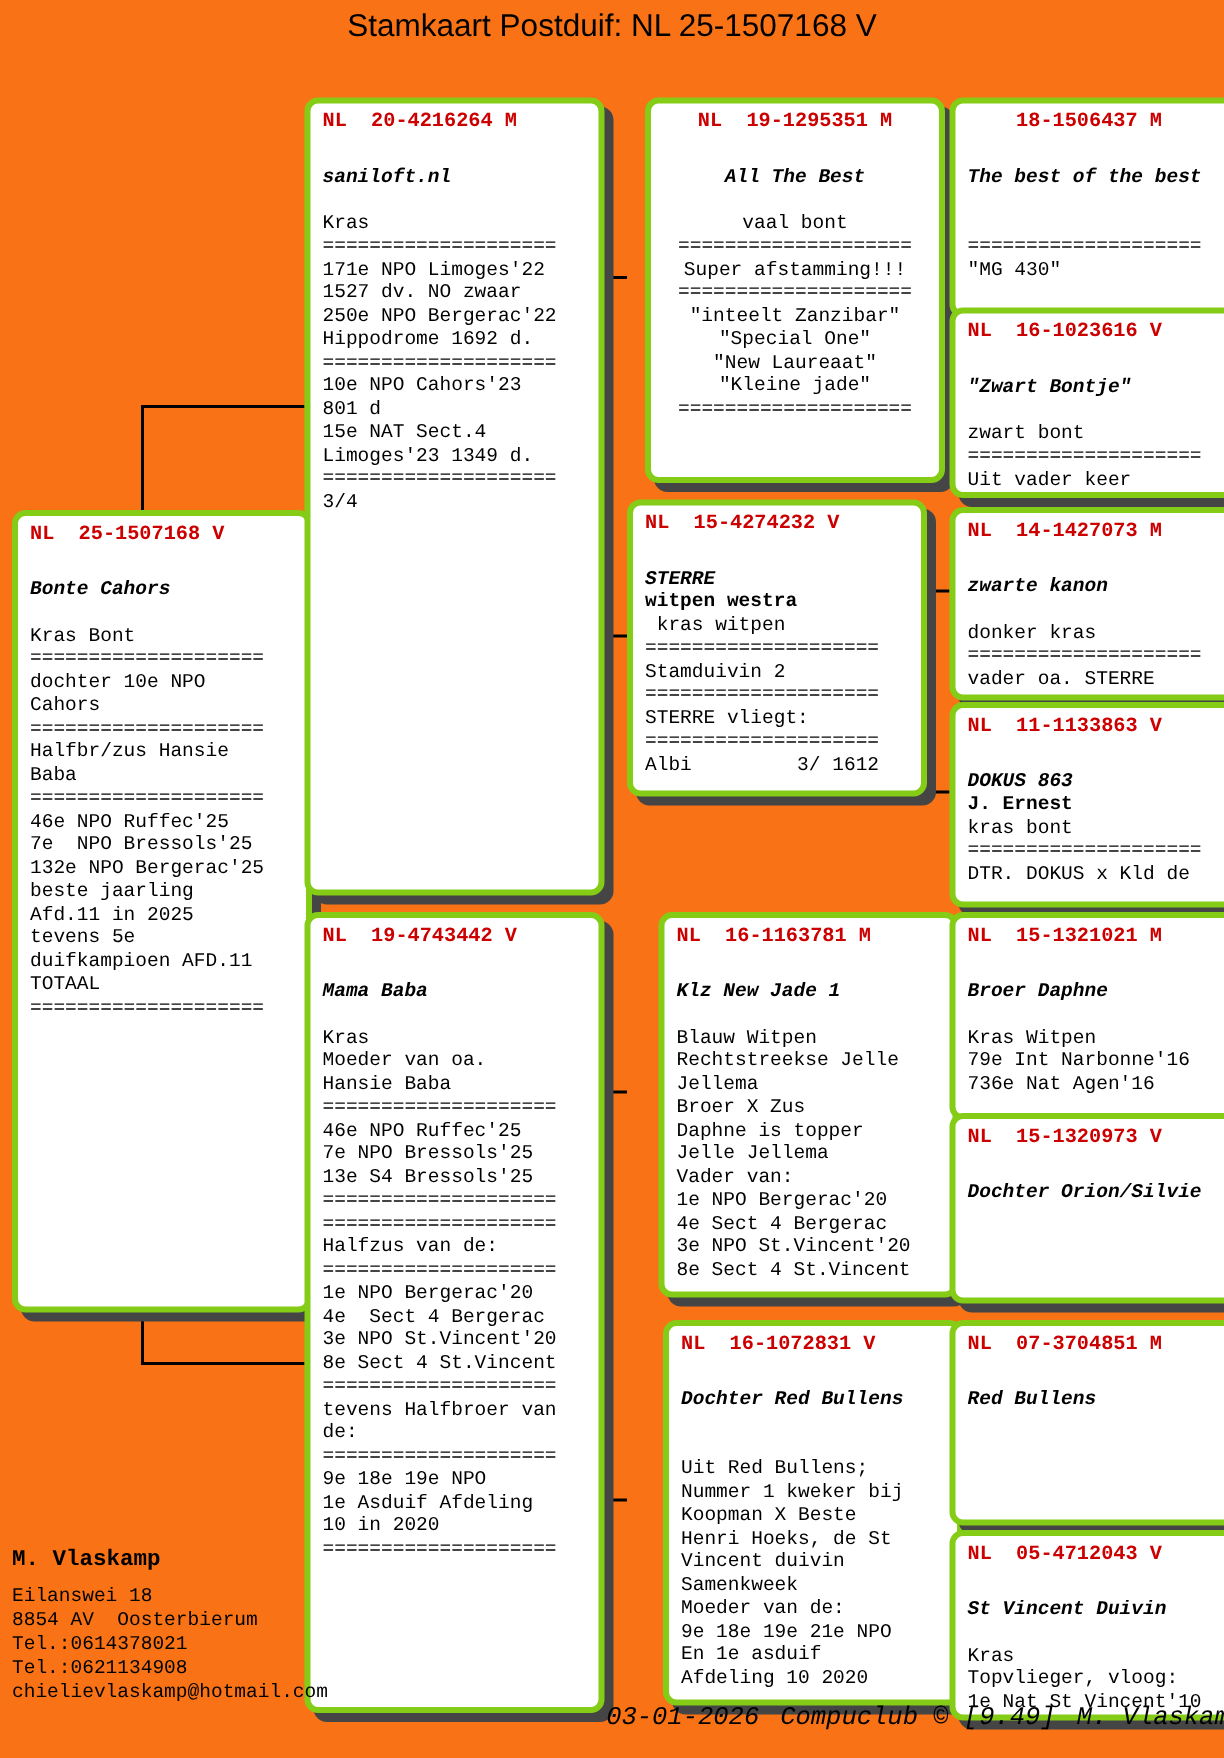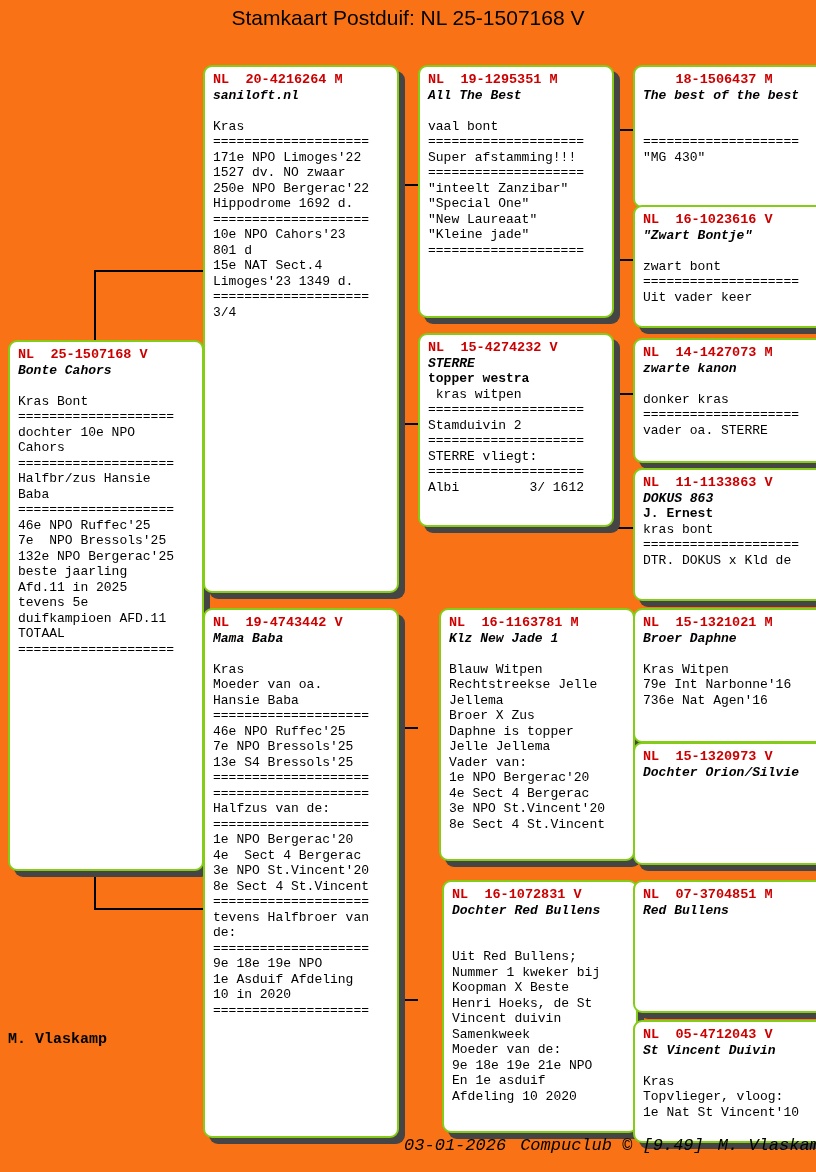--- a/index.html
+++ b/index.html
@@ -5,43 +5,43 @@
   html,body { margin:0; padding:0; background:#ffffff; }
   #canvas {
     position:relative; width:816px; height:1172px; background:#f97316;
     font-family:"Liberation Mono", monospace; overflow:hidden;padding-left:24px;
   }
   .title {
     position:absolute; top:6px; left:0; width:816px; text-align:center;
     font-family:"Liberation Sans", sans-serif; font-size:21px; color:#000;
   }
   .box {
-    position:absolute; background:#ffffff; border:2px solid #84cc16;
+    position:absolute; background:#ffffff; border:4px solid #84cc16;
     border-radius:9px; box-shadow:6px 6px 0 #454545;
     padding:5px 8px 4px 8px; overflow:hidden;
     font-size:13px; line-height:15.5px; color:#000;
   }
   .ring { color:#cc0000; font-weight:bold; white-space:pre; font-size:13.5px; }
-  .pname { font-weight:bold; font-style:italic; white-space:pre; }
+  .pname { font-weight:bold; font-style:italic; white-space:pre;margin-top:20px; }
   .pname2 { font-weight:bold; white-space:pre; }
   .ln { white-space:pre; }
   .hl, .vl { position:absolute; background:#000; }
   .owner { position:absolute; left:8px; top:1030px; color:#000; }
   .owner-name { font-weight:bold; font-size:15px; line-height:20px; margin-bottom:6px; }
   .owner .ln { font-size:13px; line-height:16px; }
   .footer {
     position:absolute; right:10px; top:1136px; font-style:italic;
     font-size:17px; color:#000; white-space:pre;
   }
   .footer span { margin-left:14px; }
   
   #box-subject { left:8px;   top:340px;  width:176px; height:518px; }
   #box-father  { left:203px; top:65px;   width:176px; height:515px; }
   #box-mother  { left:203px; top:608px;  width:176px; height:517px; }
-  #box-gp1     { left:418px; top:65px;   width:176px; height:240px; }
+  #box-gp1     { left:430px; top:65px;   width:176px; height:240px;text-align:center; }
   #box-gp2     { left:418px; top:333px;  width:176px; height:181px; }
   #box-gp3     { left:439px; top:608px;  width:176px; height:240px; }
   #box-gp4     { left:442px; top:880px;  width:176px; height:240px; }
   #box-ggp1    { left:633px; top:65px;   width:173px; height:130px; }
   #box-ggp2    { left:633px; top:205px;  width:173px; height:110px; }
   #box-ggp3    { left:633px; top:338px;  width:173px; height:112px; }
   #box-ggp4    { left:633px; top:468px;  width:173px; height:120px; }
   #box-ggp5    { left:633px; top:608px;  width:173px; height:122px; }
   #box-ggp6    { left:633px; top:742px;  width:173px; height:110px; }
   #box-ggp7    { left:633px; top:880px;  width:173px; height:120px; }
@@ -179,21 +179,21 @@
         <div class="ln">"Special One"</div>
         <div class="ln">"New Laureaat"</div>
         <div class="ln">"Kleine jade"</div>
         <div class="ln">====================</div>
       </div>
   </div>
 
   <div class="box" id="box-gp2">
     <div class="ring">NL  15-4274232 V</div>
     <div class="pname">STERRE</div>
-    <div class="pname2">topper westra</div>
+    <div class="pname2">witpen westra</div>
     <div>
         <div class="ln"> kras witpen</div>
         <div class="ln">====================</div>
         <div class="ln">Stamduivin 2</div>
         <div class="ln">====================</div>
         <div class="ln">STERRE vliegt:</div>
         <div class="ln">====================</div>
         <div class="ln">Albi         3/ 1612</div>
       </div>
   </div>
@@ -307,17 +307,24 @@
     <div>
         <div class="ln">&nbsp;</div>
         <div class="ln">Kras</div>
         <div class="ln">Topvlieger, vloog:</div>
         <div class="ln">1e Nat St Vincent'10</div>
       </div>
   </div>
 
   <div class="owner">
     <div class="owner-name">M. Vlaskamp</div>
+    <div>
+        <div class="ln">Eilanswei 18</div>
+        <div class="ln">8854 AV  Oosterbierum</div>
+        <div class="ln">Tel.:0614378021</div>
+        <div class="ln">Tel.:0621134908</div>
+        <div class="ln">chielievlaskamp@hotmail.com</div>
+      </div>
   </div>
 
   <div class="footer"><span style="margin-left:0">03-01-2026</span><span>Compuclub © [9.49]</span><span>M. Vlaskamp</span></div>
 
 </div>
 
 </body></html>

